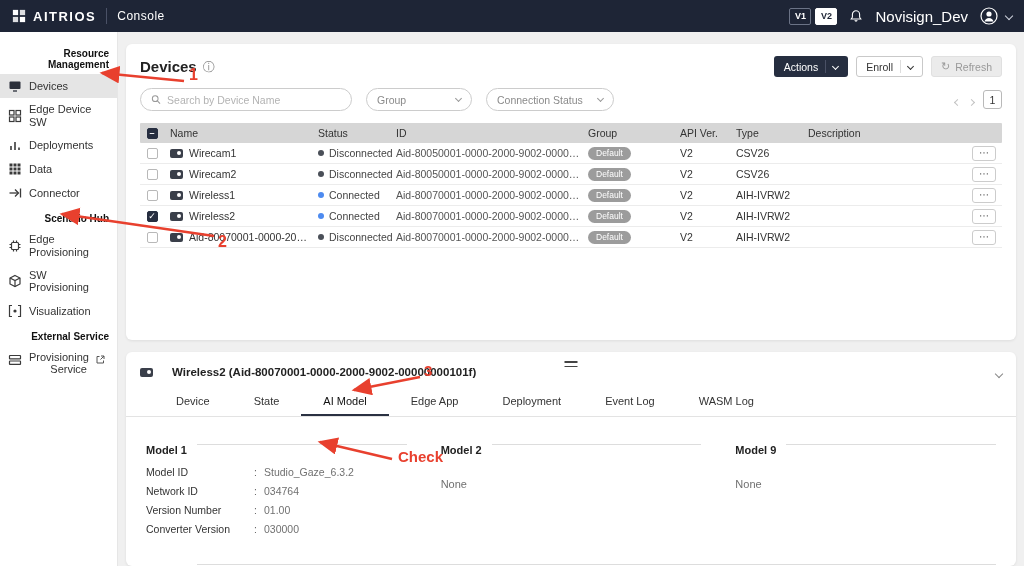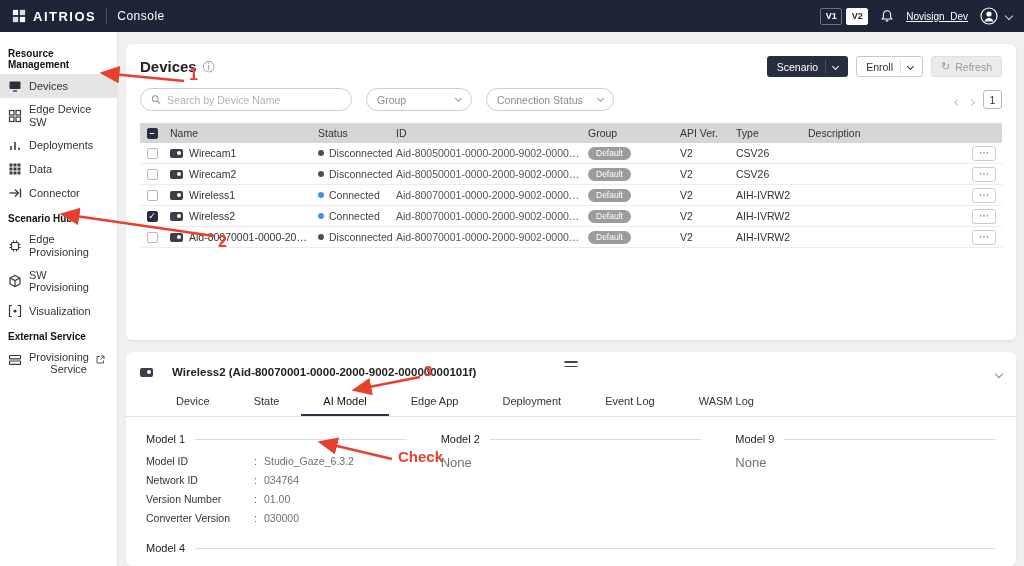--- a/index.html
+++ b/index.html
@@ -12,30 +12,30 @@
   .tb-left { display:flex; align-items:center; gap:10px; }
   .logo-wrap { display:flex; align-items:center; gap:7px; }
   .logo-text { font-size:13px; font-weight:bold; letter-spacing:1.5px; }
   .tb-divider { width:1px; height:16px; background:#4a5166; }
   .product { font-size:12px; letter-spacing:.5px; }
   .tb-right { display:flex; align-items:center; gap:12px; }
   .vbtns { display:flex; gap:4px; }
   .vbtn { width:22px; height:17px; font-size:9px; font-weight:bold; border-radius:2px; display:flex; align-items:center; justify-content:center; cursor:pointer; }
   .vbtn.v1 { border:1px solid #6b7386; color:#fff; background:transparent; }
   .vbtn.v2 { background:#fff; color:#1e2536; border:1px solid #fff; }
-  .username { font-size:10px;text-decoration:underline; }
+  .username { font-size:15px; }
   .chev { display:inline-block; width:6px; height:6px; border-right:1.5px solid currentColor; border-bottom:1.5px solid currentColor; }
   .chev.down { transform:rotate(45deg); }
   .chev.left { transform:rotate(135deg); }
   .chev.right { transform:rotate(-45deg); }
   .tb-chev { color:#cfd4de; margin-left:-4px; }
 
   
   .sidebar { position:absolute; top:32px; left:0; width:118px; bottom:0; background:#fff; border-right:1px solid #e6e6e6; padding-top:8px; }
-  .sec-title { font-size:10px; font-weight:bold; color:#111; margin:8px 8px 4px 8px; }
+  .sec-title { font-size:10px; font-weight:bold; color:#111; margin:8px 8px 4px 8px;text-align:right; }
   .nav-item { display:flex; align-items:center; gap:7px; padding:5px 8px; font-size:11px; color:#333; cursor:pointer; line-height:1.15; }
   .nav-item.active { background:#e5e5e5; }
   .nav-item svg { flex:0 0 auto; }
   .nav-label { flex:1; }
   .ext-ico { margin-left:2px; }
 
   
   .main { position:absolute; top:32px; left:118px; right:0; bottom:0; padding:12px 8px 0 8px; }
   .card { background:#fff; border-radius:6px; box-shadow:0 1px 3px rgba(0,0,0,.08); }
   .card.devices { height:296px; padding:12px 14px; }
@@ -100,27 +100,27 @@
   .detail-title { font-size:11.5px; font-weight:bold; color:#222; }
   .drag-handle { position:absolute; left:50%; top:9px; transform:translateX(-50%); display:flex; flex-direction:column; gap:3px; cursor:ns-resize; }
   .drag-handle span { display:block; width:13px; height:1.5px; background:#444; }
   .collapse-chev { margin-left:auto; color:#888; cursor:pointer; }
   .tabs { display:flex; padding:0 28px; border-bottom:1px solid #e3e3e3; margin-top:2px; }
   .tab { padding:8px 22px 7px 22px; font-size:11px; color:#333; cursor:pointer; border-bottom:2px solid transparent; }
   .tab.active { border-bottom-color:#2a3142; color:#111; }
   .models { padding:16px 20px 0 20px; }
   .models-grid { display:grid; grid-template-columns:1fr 1fr 1fr; column-gap:34px; }
   .model-head { display:flex; align-items:center; gap:10px; }
-  .model-title { font-size:11px; font-weight:normal; color:#222; white-space:nowrap; }
+  .model-title { font-size:11px; font-weight:bold; color:#222; white-space:nowrap;margin-top:11px; }
   .model-rule { flex:1; height:1px; background:#ddd; }
   .fields { margin-top:10px; display:grid; grid-template-columns:108px 10px auto; row-gap:7px; font-size:10.5px; }
   .f-label { color:#333; }
   .f-colon { color:#666; }
   .f-value { color:#707070; }
-  .none-val { margin-top:10px; font-size:13px; color:#707070; }
+  .none-val { margin-top:22px; font-size:11px; color:#707070; }
   .model4 { margin-top:18px; }
 
   
   .anno { position:absolute; inset:0; z-index:40; pointer-events:none; }
   .anno svg { position:absolute; inset:0; }
   .anno-label { position:absolute; color:#e8402e; font-weight:bold; }
 </style>
 </head>
 <body>
 
@@ -257,21 +257,21 @@
 <div class="main">
 
   <div class="card devices">
     <div class="title-row">
       <div class="page-title">
         <h1>Devices</h1>
         <span class="info-ico">ⓘ</span>
       </div>
       <div class="btns">
         <div class="btn dark">
-          <span>Scenario</span>
+          <span>Actions</span>
           <span class="inner-div"></span>
           <span class="chev down"></span>
         </div>
         <div class="btn light">
           <span>Enroll</span>
           <span class="inner-div"></span>
           <span class="chev down"></span>
         </div>
         <div class="btn gray">
           <span class="refresh-g">↻</span>

